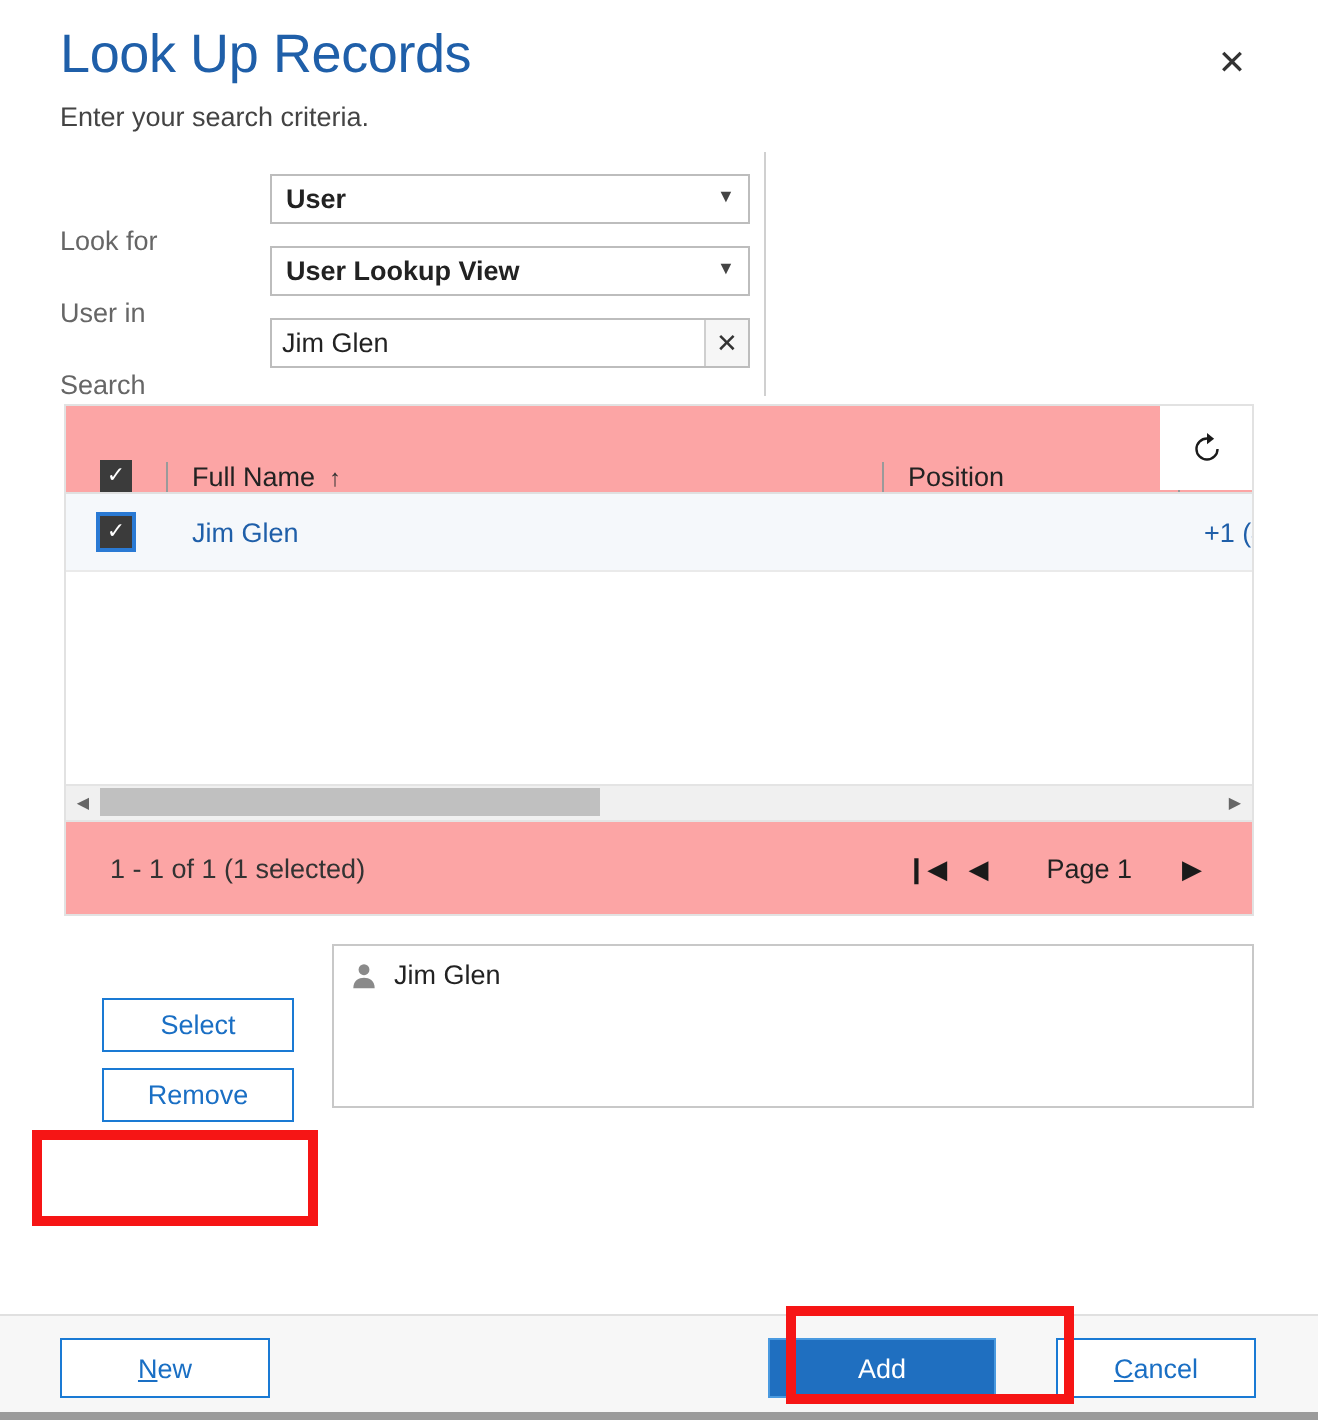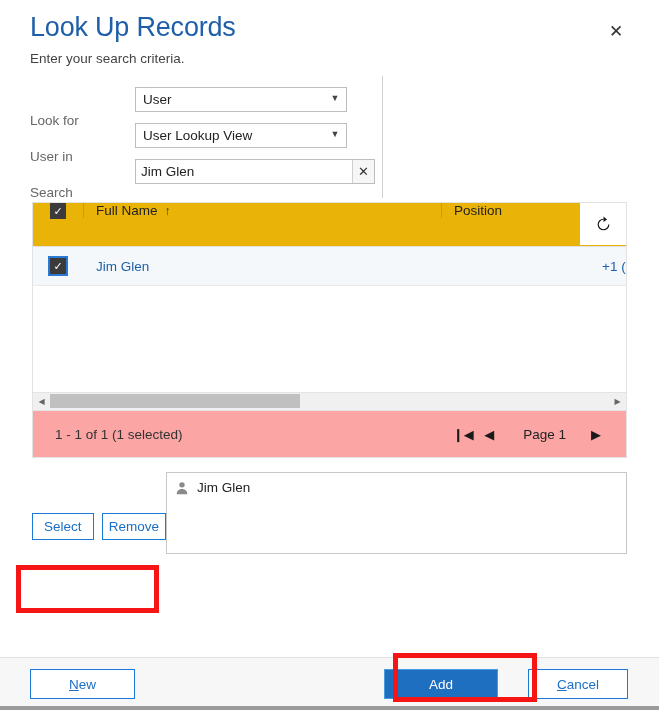--- a/index.html
+++ b/index.html
@@ -78,29 +78,30 @@
     padding-left: 30px;
   }
   .field-label {
     width: 105px;
     flex: 0 0 105px;
     font-size: 13.5px;
     color: #666666;
     margin-top: 43px;
   }
   .select-box {
-    width: 212px;
+    width: 240px;
     height: 25px;
     border: 1px solid #bdbdbd;
     background: #ffffff;
     display: flex;
     align-items: center;
     box-sizing: border-box;
     position: relative;
     cursor: pointer;
+    font-weight: bold;
   }
   .select-text {
     padding-left: 7px;
     font-size: 13.5px;
     color: #222222;
     flex: 1;
     white-space: nowrap;
     overflow: hidden;
   }
   .caret {
@@ -149,23 +150,23 @@
   
   .grid {
     margin: 6px 32px 0 32px;
     border: 1px solid #e2e2e2;
     border-top: 1px solid #e2e2e2;
     background: #ffffff;
     position: relative;
   }
   .grid-head {
     display: flex;
-    align-items: flex-start;
+    align-items: flex-end;
     height: 43px;
-    background: #eab308;
+    background: #fca5a5;
     border-bottom: 1px solid #e0e0e0;
     position: relative;
     overflow: hidden;
   }
   .th-check {
     width: 50px;
     flex: 0 0 50px;
     display: flex;
     align-items: center;
     justify-content: center;
@@ -342,21 +343,21 @@
   .sel-area {
     display: flex;
     padding: 14px 32px 0 32px;
     position: relative;
   }
   .sel-buttons {
     width: 134px;
     flex: 0 0 134px;
     padding-top: 27px;
     display: flex;
-    flex-direction: row;
+    flex-direction: column;
     align-items: center;
     gap: 8px;
   }
   .btn-outline {
     width: 96px;
     height: 27px;
     border: 1px solid #1a7ad4;
     background: #ffffff;
     color: #1a6fc4;
     font-size: 13.5px;

